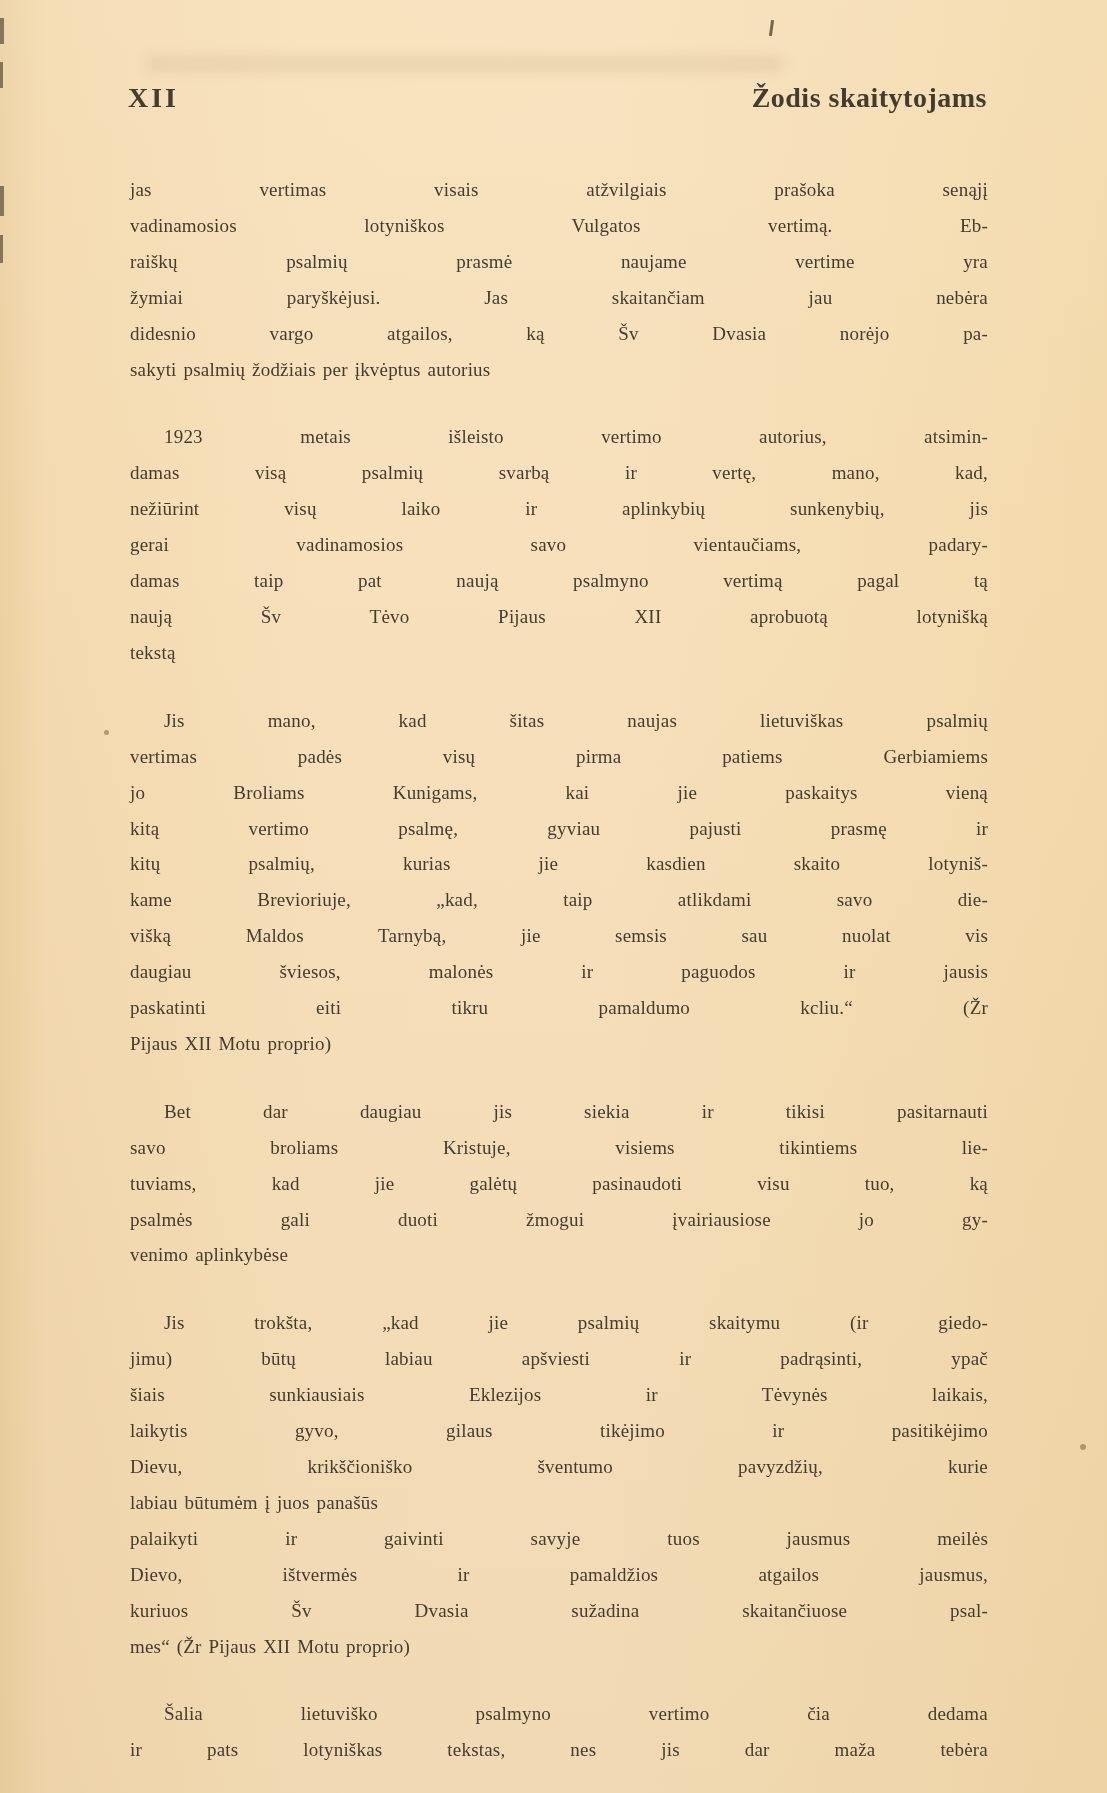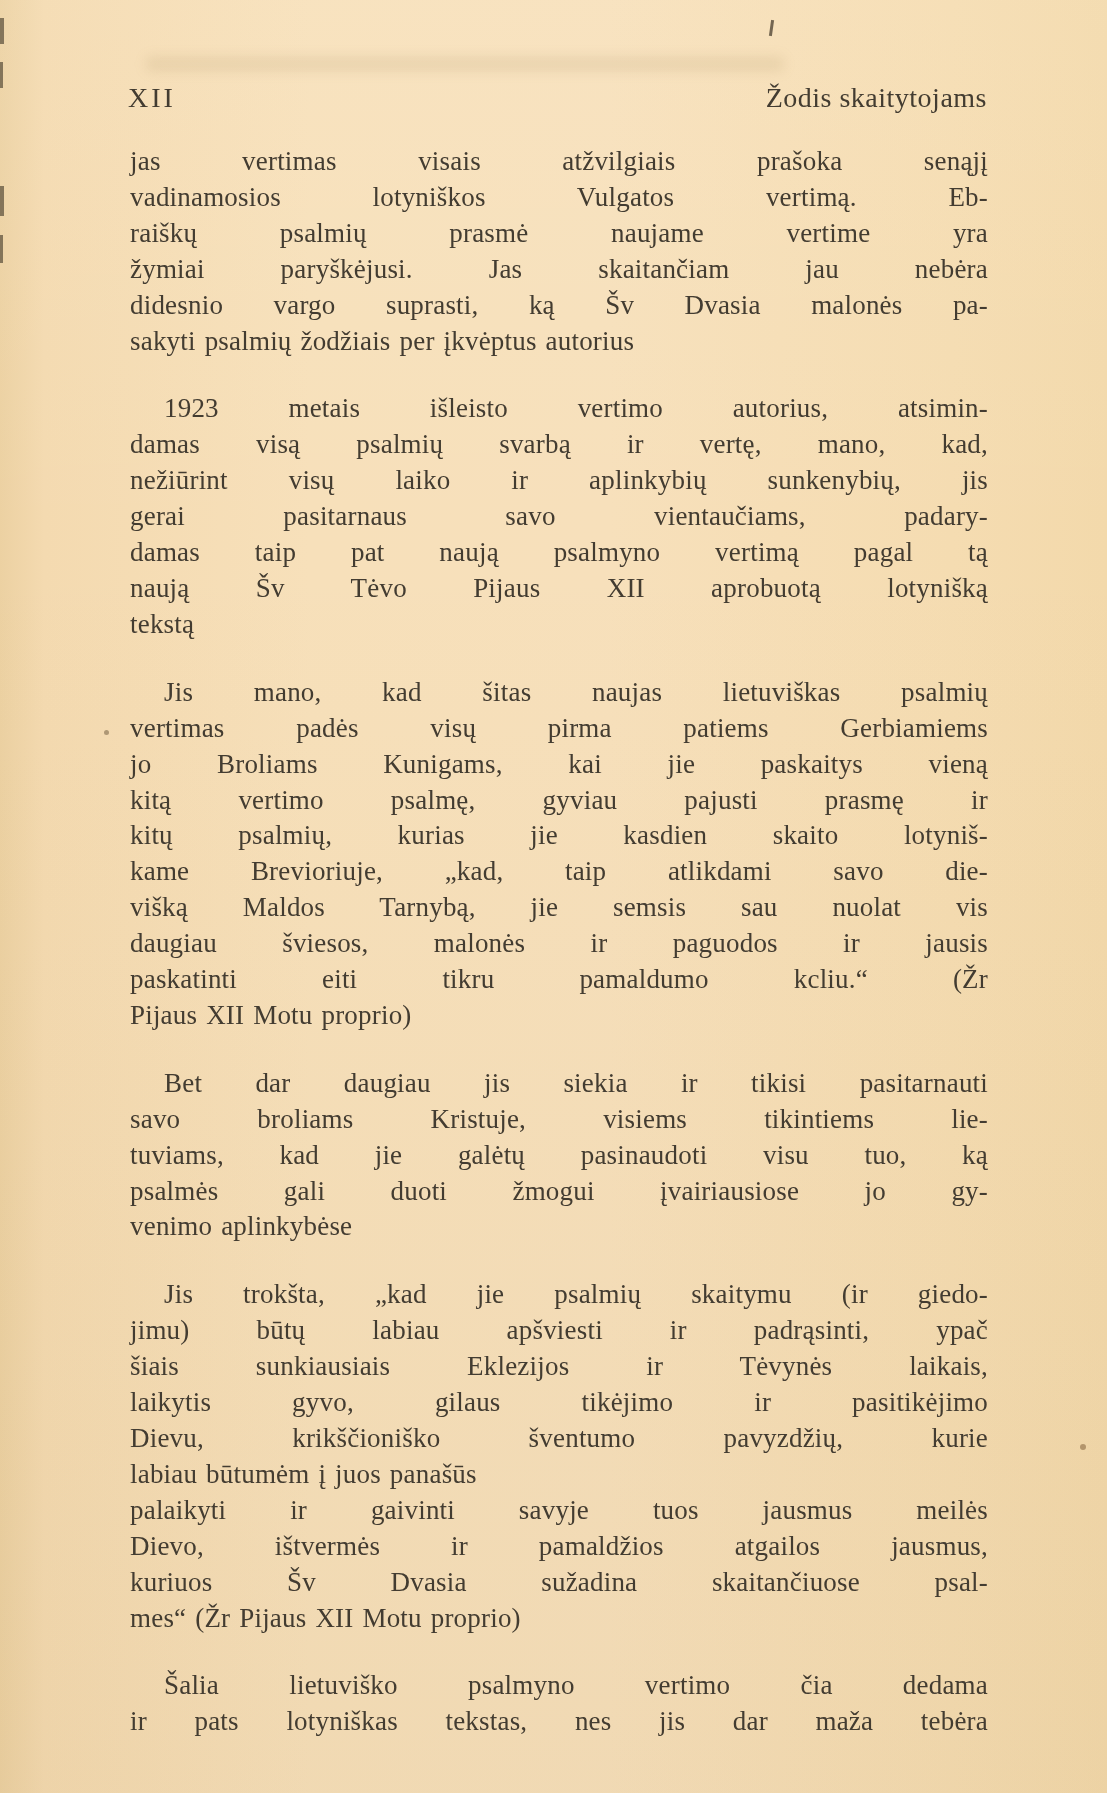--- a/index.html
+++ b/index.html
@@ -18,28 +18,29 @@
     color:var(--ink);
   }
 
   .page{position:absolute;inset:0;}
 
   .header{
     position:absolute;
     left:128px;right:120px;top:82px;
     display:flex;justify-content:space-between;align-items:baseline;
     font-size:28px;
+    font-weight:bold;
   }
   .pagenum{letter-spacing:3px;}
   .running{letter-spacing:0.5px;margin-left:32px;}
 
   .text-block{
     position:absolute;
-    left:130px;top:144px;width:858px;
-    font-size:27px;
+    left:130px;top:172px;width:858px;
+    font-size:19px;
     line-height:35.9px;
     letter-spacing:0.2px;
     word-spacing:2px;
   }
   .line{
     text-align:justify;
     text-align-last:justify;
     white-space:normal;
   }
   .line.indent{text-indent:34px;margin-top:32px;}
@@ -78,26 +79,26 @@
   <div class="header">
     <span class="pagenum">XII</span>
     <span class="running">Žodis skaitytojams</span>
   </div>
 
   <div class="text-block">
       <div class="line">jas vertimas visais atžvilgiais prašoka senąjį</div>
       <div class="line">vadinamosios lotyniškos Vulgatos vertimą. Eb-</div>
       <div class="line">raiškų psalmių prasmė naujame vertime yra</div>
       <div class="line">žymiai paryškėjusi. Jas skaitančiam jau nebėra</div>
-      <div class="line">didesnio vargo suprasti, ką Šv Dvasia malonės pa-</div>
+      <div class="line">didesnio vargo atgailos, ką Šv Dvasia norėjo pa-</div>
       <div class="line para-end">sakyti psalmių žodžiais per įkvėptus autorius</div>
       <div class="line indent">1923 metais išleisto vertimo autorius, atsimin-</div>
       <div class="line">damas visą psalmių svarbą ir vertę, mano, kad,</div>
       <div class="line">nežiūrint visų laiko ir aplinkybių sunkenybių, jis</div>
-      <div class="line">gerai pasitarnaus savo vientaučiams, padary-</div>
+      <div class="line">gerai vadinamosios savo vientaučiams, padary-</div>
       <div class="line">damas taip pat naują psalmyno vertimą pagal tą</div>
       <div class="line">naują Šv Tėvo Pijaus XII aprobuotą lotynišką</div>
       <div class="line para-end">tekstą</div>
       <div class="line indent">Jis mano, kad šitas naujas lietuviškas psalmių</div>
       <div class="line">vertimas padės visų pirma patiems Gerbiamiems</div>
       <div class="line">jo Broliams Kunigams, kai jie paskaitys vieną</div>
       <div class="line">kitą vertimo psalmę, gyviau pajusti prasmę ir</div>
       <div class="line">kitų psalmių, kurias jie kasdien skaito lotyniš-</div>
       <div class="line">kame Brevioriuje, „kad, taip atlikdami savo die-</div>
       <div class="line">višką Maldos Tarnybą, jie semsis sau nuolat vis</div>

